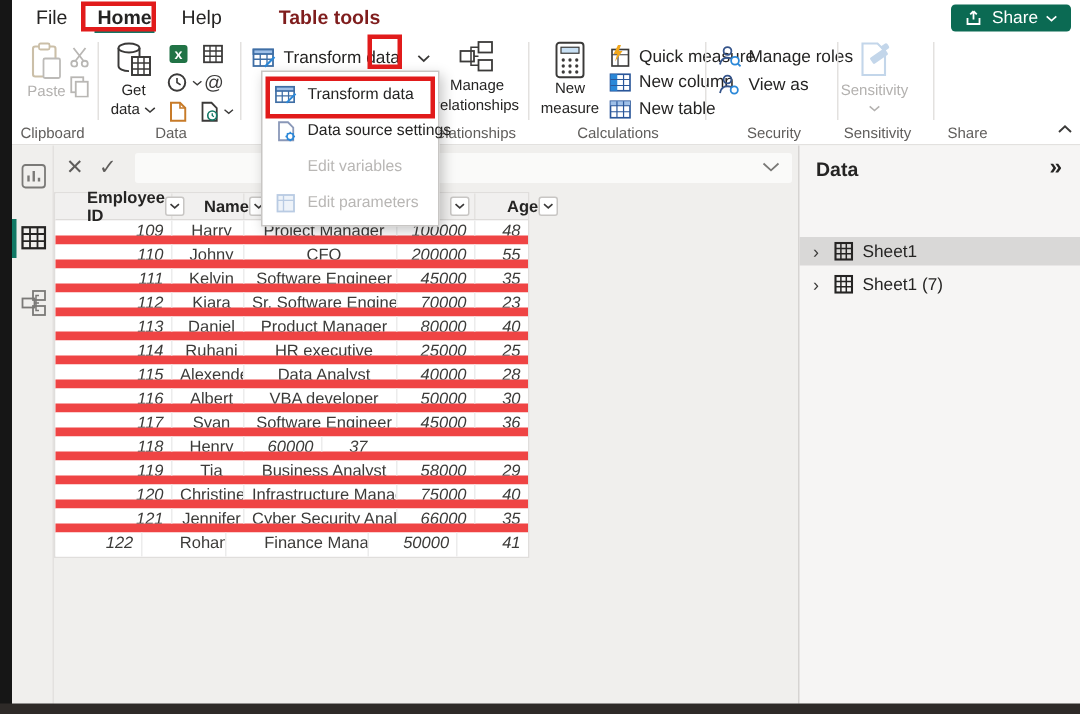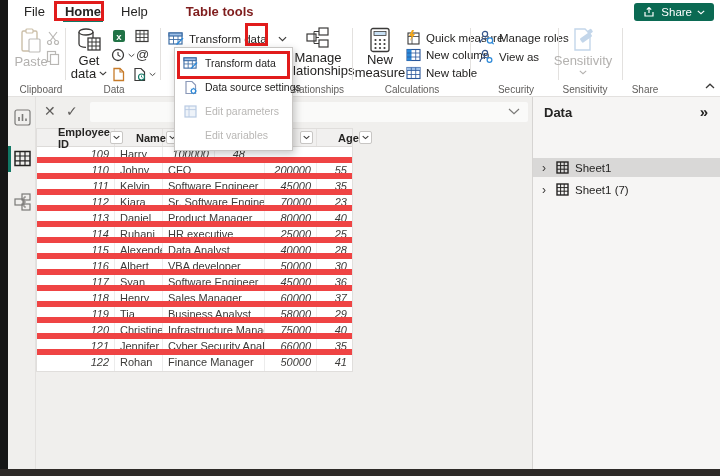--- a/index.html
+++ b/index.html
@@ -17,21 +17,21 @@
   .tab.home { font-weight:bold; }
   .tab.home::after { content:""; position:absolute; left:8px; right:8px; bottom:1px; height:3px; background:#117865; }
   .tab.tools { color:#7f1d1d; font-weight:bold; margin-left:18px; }
   .share-btn { position:absolute; right:6px; top:3px; height:18px; background:#0b6a53; border-radius:3px; color:#fff; font-size:11.5px; display:flex; align-items:center; gap:5px; padding:0 9px; }
 
   
   .ribbon { position:absolute; left:8px; top:23px; width:712px; height:74px; background:#fff; border-bottom:1px solid #e3e1df; }
   .ribbon .abs { position:absolute; }
   .glabel { position:absolute; top:61px; font-size:10px; color:#605e5c; transform:translateX(-50%); white-space:nowrap; }
   .vsep { position:absolute; top:5px; height:52px; width:1px; background:#e3e1df; }
-  .bigbtn { position:absolute; display:flex; flex-direction:column; align-items:center; font-size:13px; color:#252423; text-align:center; line-height:13px; }
+  .bigbtn { position:absolute; display:flex; flex-direction:column; align-items:center; font-size:10px; color:#252423; text-align:center; line-height:13px; }
   .bigbtn.disabled { color:#b3b1af; }
   .smallbtn { position:absolute; display:flex; align-items:center; gap:5px; font-size:11.5px; color:#252423; white-space:nowrap; }
 
   
   .menu { position:absolute; left:174px; top:47px; width:119px; background:#fff; border:1px solid #c8c6c4; box-shadow:2px 3px 8px rgba(0,0,0,.22); z-index:30; padding:3px 0; }
   .menu-item { height:24px; display:flex; align-items:center; gap:7px; padding:0 8px; font-size:10.5px; color:#252423; white-space:nowrap; }
   .menu-item.disabled { color:#b9b7b5; }
   .mi-ico { width:15px; height:15px; flex:0 0 15px; display:flex; align-items:center; justify-content:center; }
 
   
@@ -48,24 +48,24 @@
 
   .fx-x, .fx-check { position:absolute; font-size:14px; color:#5f5d5b; z-index:2; }
   .fx-field { position:absolute; left:90px; top:102px; width:438px; height:20px; background:#fafaf9; border-radius:2px; z-index:1; }
   .fx-expand { position:absolute; left:508px; top:108px; z-index:2; }
 
   
   .grid { position:absolute; left:36px; top:128px; width:317px; border:1px solid #e0dedc; background:#fff; z-index:2; }
   .g-head { display:flex; background:#f1f0ef; border-bottom:1px solid #dddbd9; height:18px; }
   .g-hcell { display:flex; align-items:center; justify-content:space-between; font-size:11px; font-weight:bold; color:#252423; padding:0 3px 0 21px; border-right:1px solid #e4e2e0; }
   .g-row { display:flex; height:16px; border-bottom:6px solid #ef4444; background:#fff; }
-  .g-row:last-child { border-bottom:none; }
+  .g-row:last-child { border-bottom:none;gap:20px; }
   .g-cell { font-size:11px; line-height:15px; color:#3c3b39; border-right:1px solid #ececec; overflow:hidden; white-space:nowrap; }
   .g-cell.num { font-style:italic; text-align:right; padding-right:5px; }
-  .g-cell.txt { padding-left:5px; }
+  .g-cell.txt { padding-left:5px;text-align:center; }
   .c0 { width:78px; } .c1 { width:48px; } .c2 { width:102px; } .c3 { width:52px; } .c4 { width:35px; border-right:none; }
   .filter-btn { width:13px; height:13px; background:#fff; border:1px solid #c8c6c4; border-radius:2px; display:flex; align-items:center; justify-content:center; flex:0 0 13px; }
 
   
   .panel { position:absolute; left:532px; top:97px; width:188px; height:372px; background:#f6f5f4; border-left:1px solid #d6d4d2; z-index:2; }
   .panel-title { position:absolute; left:11px; top:8px; font-size:13px; font-weight:bold; color:#252423; }
   .panel-collapse { position:absolute; right:12px; top:6px; font-size:15px; font-weight:bold; color:#252423; }
   .search-box { position:absolute; left:8px; top:33px; width:171px; height:21px; background:#fff; border:1px solid #9a9896; border-radius:2px; display:flex; align-items:center; gap:6px; padding:0 6px; }
   .search-box input { border:none; outline:none; width:120px; font-size:11px; color:#605e5c; font-family:inherit; background:transparent; }
   .tree-item { position:absolute; left:0; width:188px; height:19px; display:flex; align-items:center; gap:6px; padding-left:9px; font-size:11.5px; color:#252423; }
@@ -112,21 +112,21 @@
         <circle cx="3.5" cy="11.5" r="2" fill="none" stroke="#b9b7b4" stroke-width="1.2"></circle>
         <circle cx="10.5" cy="11.5" r="2" fill="none" stroke="#b9b7b4" stroke-width="1.2"></circle>
       </svg>
   </div>
   <div class="abs" style="left:38px; top:27px;">
     <svg width="14" height="15" viewBox="0 0 14 15">
         <rect x="1.5" y="1.5" width="8" height="10" fill="#fff" stroke="#b9b7b4" stroke-width="1.2"></rect>
         <rect x="4.5" y="4.5" width="8" height="10" fill="#fff" stroke="#b9b7b4" stroke-width="1.2"></rect>
       </svg>
   </div>
-  <div class="glabel" style="left:27px;padding-left:12px;">Clipboard</div>
+  <div class="glabel" style="left:27px;">Clipboard</div>
   <div class="vsep" style="left:57px;"></div>
 
   <div class="bigbtn" style="left:62px; top:4px; width:38px;">
     <svg width="28" height="27" viewBox="0 0 28 27">
       <path d="M4 5v12c0 1.9 3.1 3.4 7 3.4" fill="none" stroke="#3b3a39" stroke-width="1.3"></path>
       <ellipse cx="11" cy="5" rx="7" ry="3" fill="#fff" stroke="#3b3a39" stroke-width="1.3"></ellipse>
       <path d="M18 5v6" fill="none" stroke="#3b3a39" stroke-width="1.3"></path>
       <rect x="13" y="11" width="12" height="12" fill="#fff" stroke="#3b3a39" stroke-width="1.3"></rect>
       <path d="M13 15h12M13 19h12M17 11v12M21 11v12" stroke="#3b3a39" stroke-width="1"></path>
     </svg>
@@ -364,20 +364,21 @@
           <svg width="7" height="5" viewBox="0 0 10 6">
             <polyline points="1,1 5,4.5 9,1" fill="none" stroke="#3b3a39" stroke-width="1.6"></polyline>
           </svg>
         </span>
     </div>
   </div>
   <div>
   <div class="g-row">
     <div class="g-cell num c0">109</div>
     <div class="g-cell txt c1">Harry</div>
+    <div class="g-cell txt c2">Project Manager</div>
     <div class="g-cell num c3">100000</div>
     <div class="g-cell num c4">48</div>
   </div>
 
   <div class="g-row">
     <div class="g-cell num c0">110</div>
     <div class="g-cell txt c1">Johny</div>
     <div class="g-cell txt c2">CFO</div>
     <div class="g-cell num c3">200000</div>
     <div class="g-cell num c4">55</div>
@@ -435,21 +436,20 @@
     <div class="g-cell num c0">117</div>
     <div class="g-cell txt c1">Syan</div>
     <div class="g-cell txt c2">Software Engineer</div>
     <div class="g-cell num c3">45000</div>
     <div class="g-cell num c4">36</div>
   </div>
 
   <div class="g-row">
     <div class="g-cell num c0">118</div>
     <div class="g-cell txt c1">Henry</div>
-    <div class="g-cell txt c2">Sales Manager</div>
     <div class="g-cell num c3">60000</div>
     <div class="g-cell num c4">37</div>
   </div>
 
   <div class="g-row">
     <div class="g-cell num c0">119</div>
     <div class="g-cell txt c1">Tia</div>
     <div class="g-cell txt c2">Business Analyst</div>
     <div class="g-cell num c3">58000</div>
     <div class="g-cell num c4">29</div>
@@ -518,32 +518,32 @@
     <span class="mi-ico">
       <svg width="14" height="15" viewBox="0 0 14 15">
         <path d="M2 1.5h6l3.5 3.5v8.5H2z" fill="#fff" stroke="#8a98b8" stroke-width="1.2"></path>
         <circle cx="9.5" cy="11" r="2.2" fill="none" stroke="#2b88d8" stroke-width="1.1"></circle>
         <path d="M9.5 7.8v1M9.5 13.2v1M6.3 11h1M11.7 11h1M7.3 8.8l.7.7M11 12.5l.7.7M11.7 8.8l-.7.7M8 12.5l-.7.7" stroke="#2b88d8" stroke-width="0.9"></path>
       </svg>
     </span>
     <span>Data source settings</span>
   </div>
   <div class="menu-item disabled">
+    <span class="mi-ico"></span>
+    <span>Edit variables</span>
+  </div>
+  <div class="menu-item disabled">
     <span class="mi-ico">
       <svg width="13" height="13" viewBox="0 0 13 13">
           <rect x="1" y="1" width="11" height="11" fill="#eef3f9" stroke="#b9cbe3" stroke-width="1.2"></rect>
           <path d="M1 4.6h11M5 1v11" stroke="#b9cbe3" stroke-width="0.9"></path>
         </svg>
     </span>
     <span>Edit parameters</span>
   </div>
-  <div class="menu-item disabled">
-    <span class="mi-ico"></span>
-    <span>Edit variables</span>
-  </div>
 </div>
 
 <div class="anno anno-home"></div>
 <div class="anno anno-chev"></div>
 <div class="anno anno-mitem"></div>
 
 <div class="left-edge"></div>
 <div class="bottom-edge"></div>
 
 </body></html>

